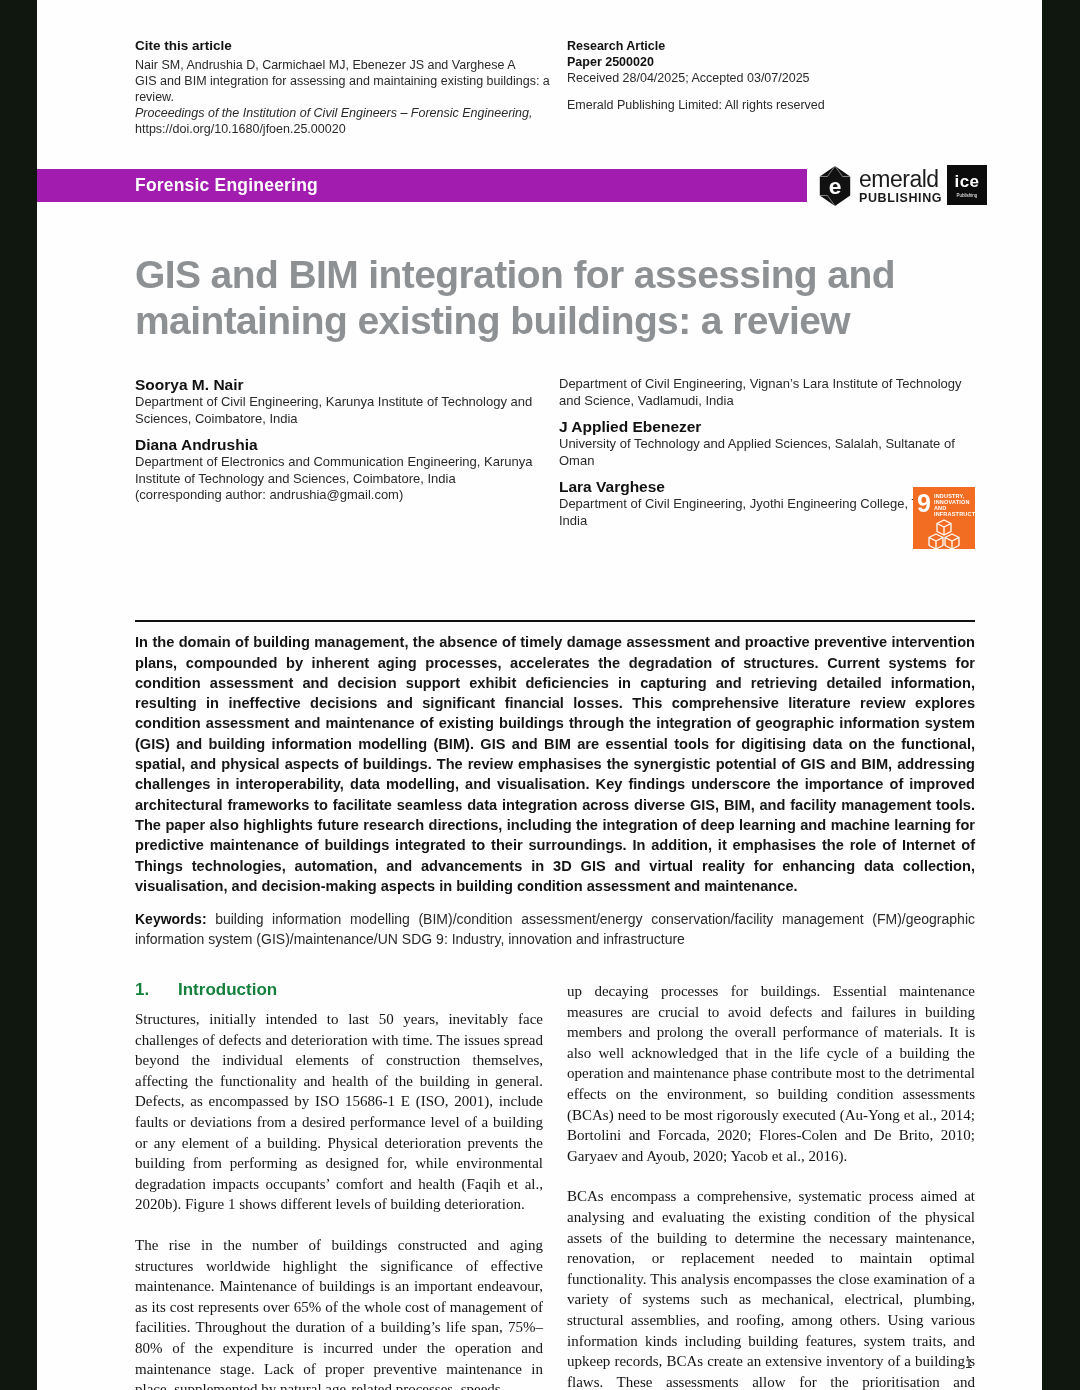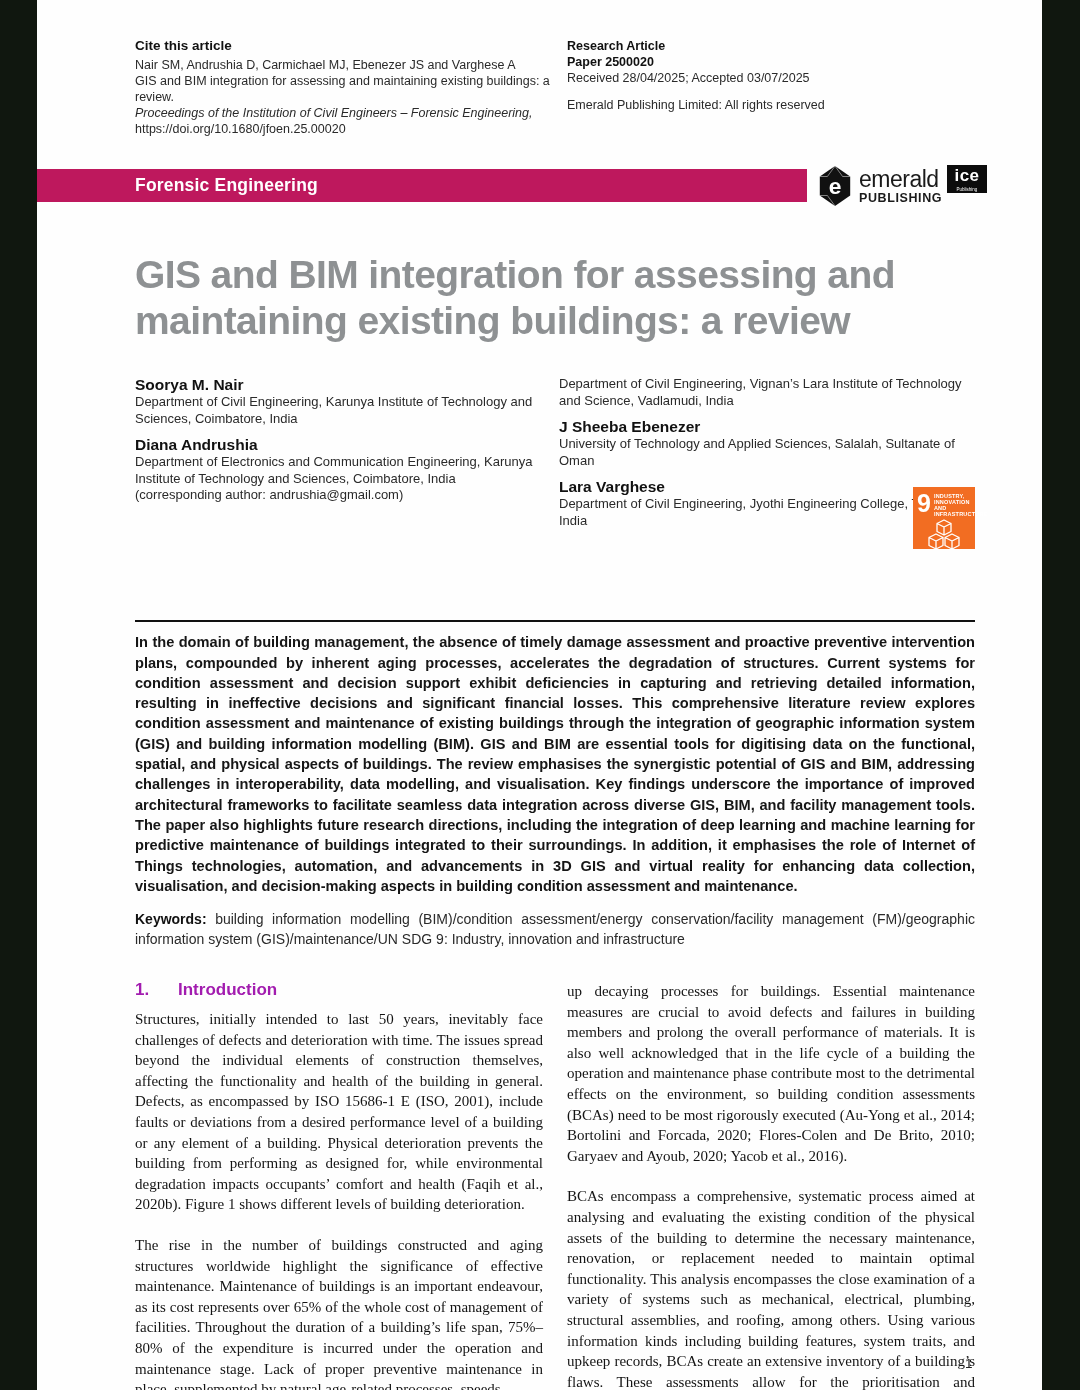--- a/index.html
+++ b/index.html
@@ -18,30 +18,30 @@
   .cite-row { display:flex; padding:38px 67px 0 98px; }
   .cite-left { width:432px; font-size:12.5px; line-height:16px; color:#2a2a2a; }
   .cite-left .cite-head { font-size:13.5px; font-weight:bold; color:#111; margin-bottom:3px; }
   .cite-left .italic { font-style:italic; }
   .cite-right { flex:1; font-size:12.5px; line-height:16px; color:#2a2a2a; }
   .cite-right .bold { font-weight:bold; color:#111; }
   .cite-right .rights { margin-top:11px; }
   
   .banner { position:relative; height:33px; margin-top:32px; }
   .banner-bar {
-    position:absolute; left:0; top:0; width:770px; height:33px; background:#be185d;
+    position:absolute; left:0; top:0; width:770px; height:33px; background:#a21caf;
     display:flex; align-items:center;
   }
   .banner-bar span { margin-left:98px; color:#ffffff; font-weight:bold; font-size:17.5px; letter-spacing:0.2px; }
   .emerald-logo { position:absolute; left:779px; top:-4px; display:flex; align-items:center; }
   .emerald-text { margin-left:5px; line-height:1; }
   .emerald-name { font-size:23px; color:#1a1a1a; letter-spacing:-0.5px; }
   .emerald-sub { font-size:12.5px; font-weight:bold; color:#1a1a1a; letter-spacing:0.6px; margin-top:1px; }
   .ice-logo {
-    position:absolute; left:910px; top:-4px; width:40px; height:28px; background:#0c0c0c;
+    position:absolute; left:910px; top:-4px; width:40px; height:40px; background:#0c0c0c;
     display:flex; flex-direction:column; align-items:center; justify-content:center;
   }
   .ice-name { color:#fff; font-size:17px; font-weight:bold; letter-spacing:0.5px; line-height:1; }
   .ice-sub { color:#fff; font-size:4.5px; margin-top:3px; }
   
   .paper-title {
     margin:50px 67px 0 98px; font-size:39px; line-height:1.17; font-weight:bold;
     color:#8e9193; letter-spacing:-0.6px;
   }
   
@@ -66,21 +66,21 @@
     font-weight:bold; color:#161616; text-align:justify;
   }
   .keywords {
     margin:13px 67px 0 98px; font-size:14px; line-height:20px;
     color:#2a2a2a; text-align:justify;
   }
   .keywords b { color:#111; }
   
   .body-cols { display:flex; gap:24px; margin:31px 67px 0 98px; font-family:"Liberation Serif", serif; }
   .body-cols .bcol { width:408px; }
-  .sec-head { font-family:"Liberation Sans", sans-serif; font-size:17px; font-weight:bold; color:#a21caf; margin-bottom:9px; }
+  .sec-head { font-family:"Liberation Sans", sans-serif; font-size:17px; font-weight:bold; color:#15803d; margin-bottom:9px; }
   .sec-head .sec-num { display:inline-block; width:43px; }
   .bcol p { font-size:15px; line-height:20.6px; color:#141414; text-align:justify; }
   .bcol p + p { margin-top:20px; }
   .rcol-first { margin-top:1px; }
   
   .page-num { position:absolute; left:928px; top:1356px; font-size:13.5px; color:#222; }
 </style>
 </head>
 <body>
 
@@ -131,21 +131,21 @@
     <div class="authors">
       <div class="col">
         <div class="author-name">Soorya M. Nair</div>
         <div class="author-aff">Department of Civil Engineering, Karunya Institute of Technology and Sciences, Coimbatore, India</div>
         <div class="author-name">Diana Andrushia</div>
         <div class="author-aff">Department of Electronics and Communication Engineering, Karunya Institute of Technology and Sciences, Coimbatore, India</div>
         <div class="author-aff">(corresponding author: andrushia@gmail.com)</div>
       </div>
       <div class="col">
         <div class="author-aff">Department of Civil Engineering, Vignan’s Lara Institute of Technology and Science, Vadlamudi, India</div>
-        <div class="author-name">J Sheeba Ebenezer</div>
+        <div class="author-name">J Applied Ebenezer</div>
         <div class="author-aff">University of Technology and Applied Sciences, Salalah, Sultanate of Oman</div>
         <div class="author-name">Lara Varghese</div>
         <div class="author-aff">Department of Civil Engineering, Jyothi Engineering College, Thrissur, India</div>
       </div>
     </div>
 
     <div class="sdg">
       <div class="sdg-top">
         <div class="sdg-num">9</div>
         <div class="sdg-label">

